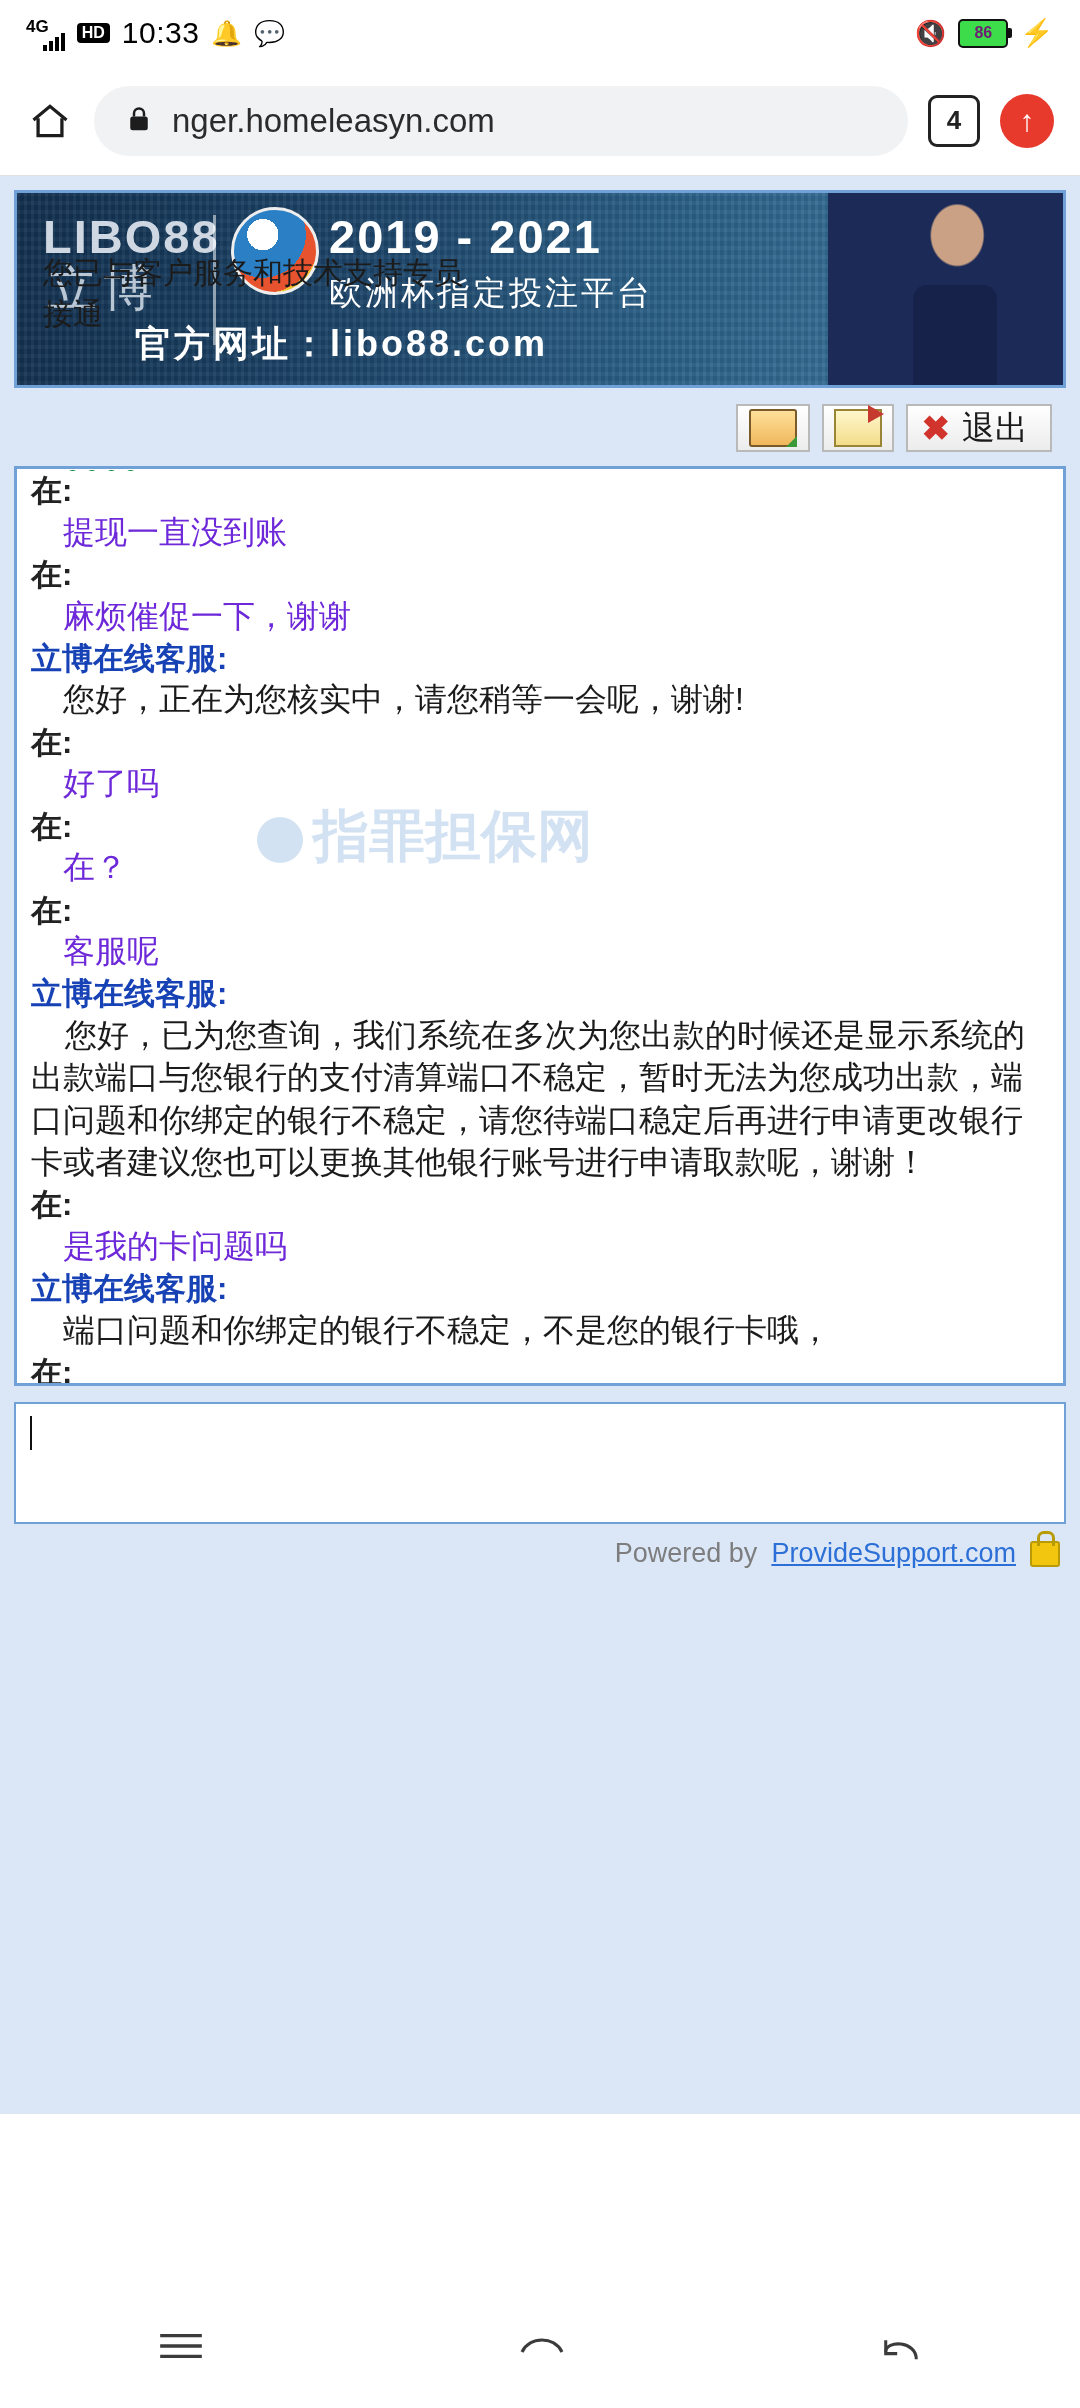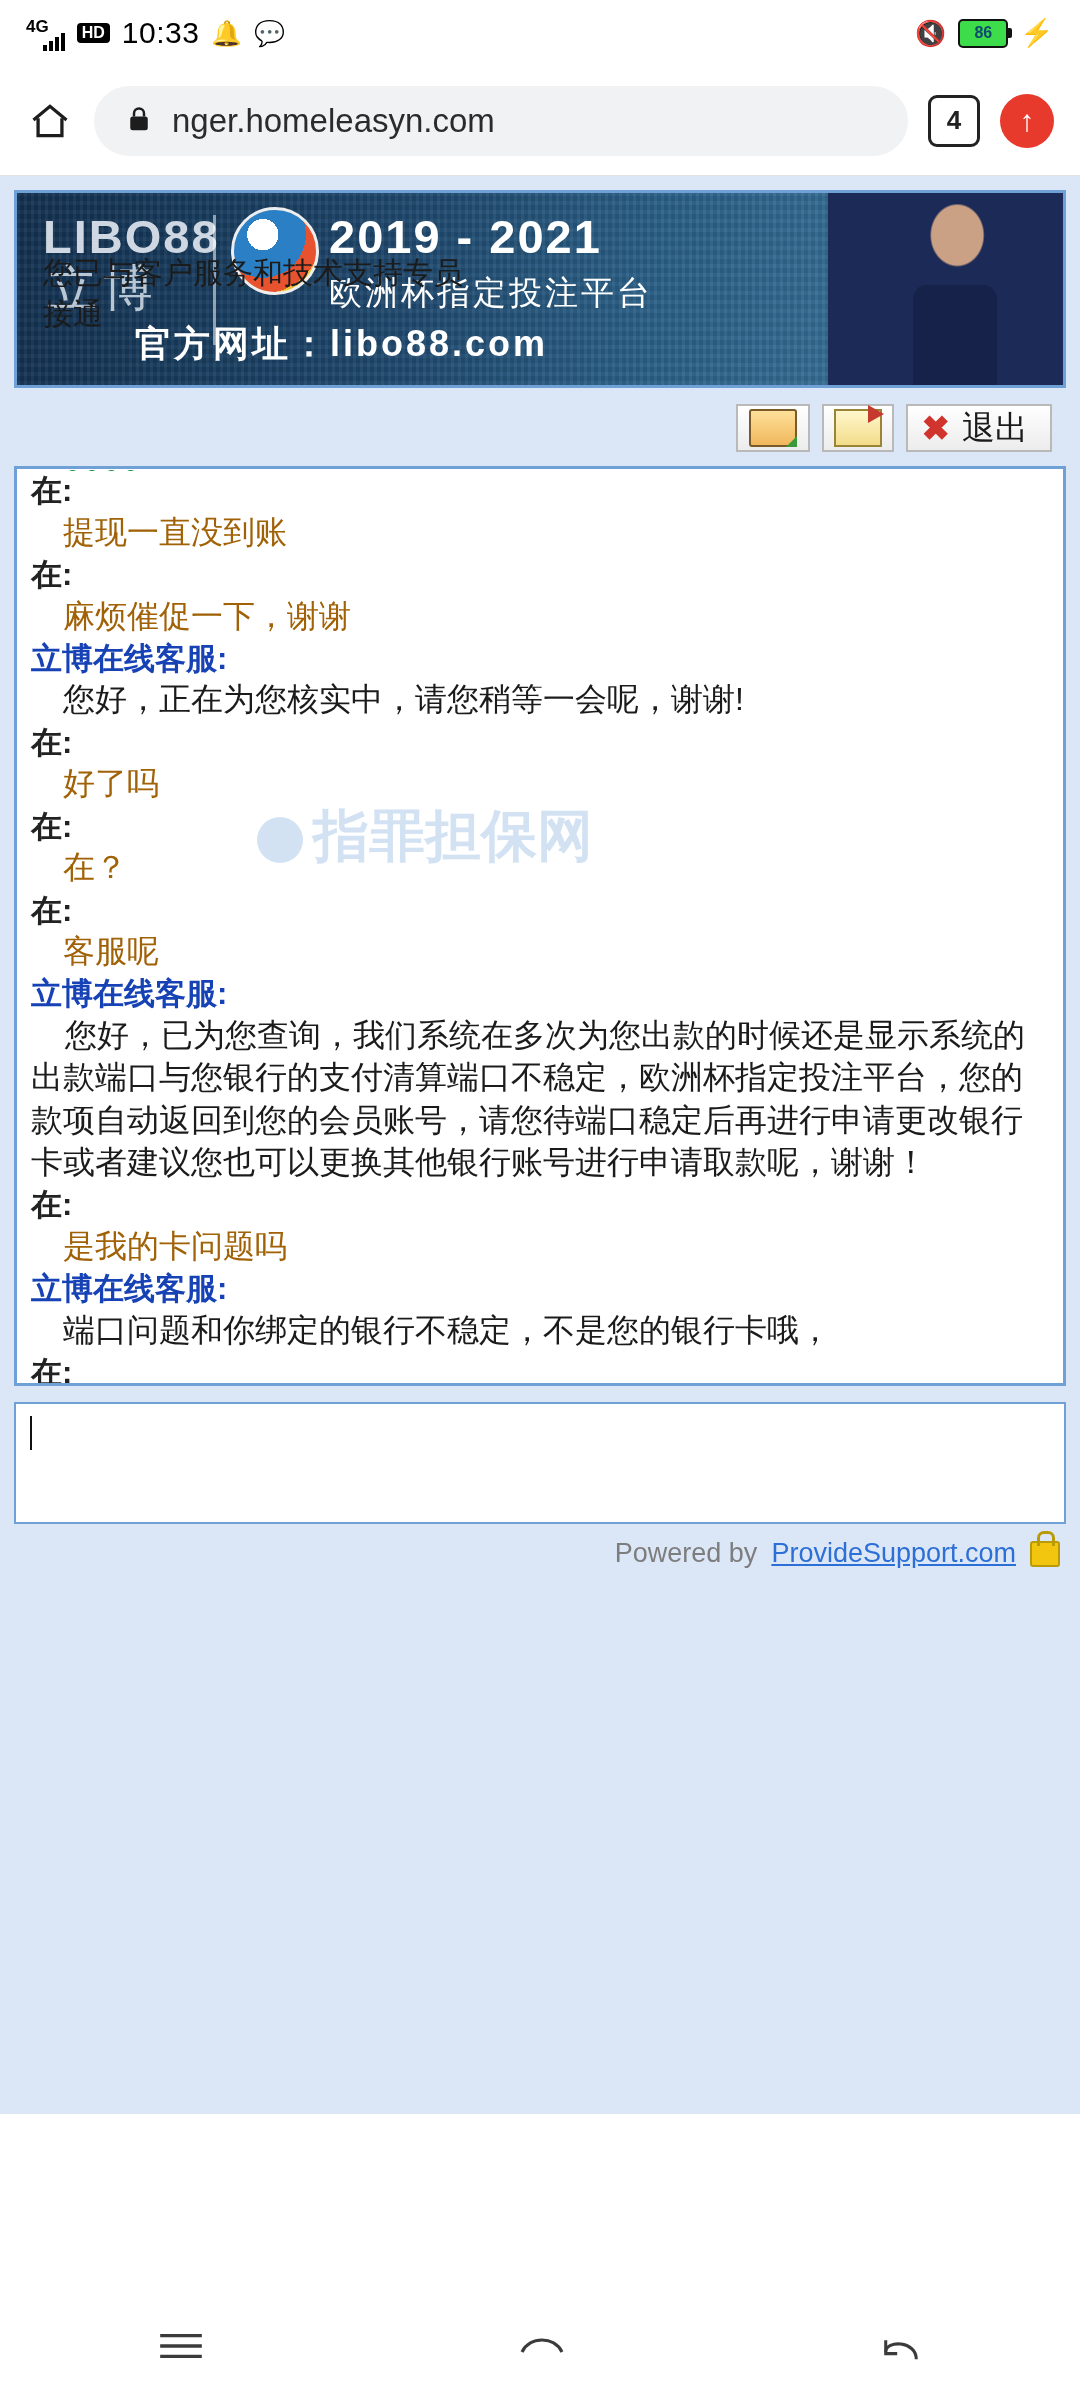--- a/index.html
+++ b/index.html
@@ -73,21 +73,21 @@
   .battery {
     width: 46px; height: 25px;
     border: 2px solid #111;
     border-radius: 5px;
     position: relative;
     background: #3ddc4a;
     display: flex;
     align-items: center;
     justify-content: center;
     font-size: 16px;
-    color: #0c4a6e;
+    color: #701a75;
     font-weight: bold;
   }
   .battery:after {
     content:"";
     position:absolute; right:-6px; top:7px;
     width:4px;height:10px;background:#111;border-radius:0 2px 2px 0;
   }
   .bolt { color: #f5c518; font-size: 27px; }
 
   
@@ -269,21 +269,21 @@
     margin: 0;
   }
   .msg-name.other { color: #1642b5; }
   .msg-name.self  { color: #222222; }
   .msg-text {
     font-size: 32px;
     line-height: 1.32;
     margin: 0 0 2px 0;
     padding-left: 32px;
   }
-  .msg-text.green { color: #a16207; }
+  .msg-text.green { color: #6d28d9; }
   .msg-text.dark  { color: #1b1b1b; }
   .msg-text.block { padding-left: 0; text-indent: 34px; }
   .clip-top { color:#13913b; font-size: 32px; margin: -22px 0 0 0; padding-left: 32px; overflow:hidden; height: 14px;}
 
   .watermark {
     position: absolute;
     left: 240px; top: 330px;
     font-size: 56px;
     font-weight: bold;
     color: rgba(110,160,215,0.30);
@@ -445,21 +445,21 @@
       <p class="msg-name self">在:</p>
       <p class="msg-text green">好了吗</p>
 
       <p class="msg-name self">在:</p>
       <p class="msg-text green">在？</p>
 
       <p class="msg-name self">在:</p>
       <p class="msg-text green">客服呢</p>
 
       <p class="msg-name other">立博在线客服:</p>
-      <p class="msg-text dark block">您好，已为您查询，我们系统在多次为您出款的时候还是显示系统的出款端口与您银行的支付清算端口不稳定，欧洲杯指定投注平台，您的款项自动返回到您的会员账号，请您待端口稳定后再进行申请更改银行卡或者建议您也可以更换其他银行账号进行申请取款呢，谢谢！</p>
+      <p class="msg-text dark block">您好，已为您查询，我们系统在多次为您出款的时候还是显示系统的出款端口与您银行的支付清算端口不稳定，暂时无法为您成功出款，端口问题和你绑定的银行不稳定，请您待端口稳定后再进行申请更改银行卡或者建议您也可以更换其他银行账号进行申请取款呢，谢谢！</p>
 
       <p class="msg-name self">在:</p>
       <p class="msg-text green">是我的卡问题吗</p>
 
       <p class="msg-name other">立博在线客服:</p>
       <p class="msg-text dark">端口问题和你绑定的银行不稳定，不是您的银行卡哦，</p>
 
       <p class="msg-name self">在:</p>
 
     </div>

